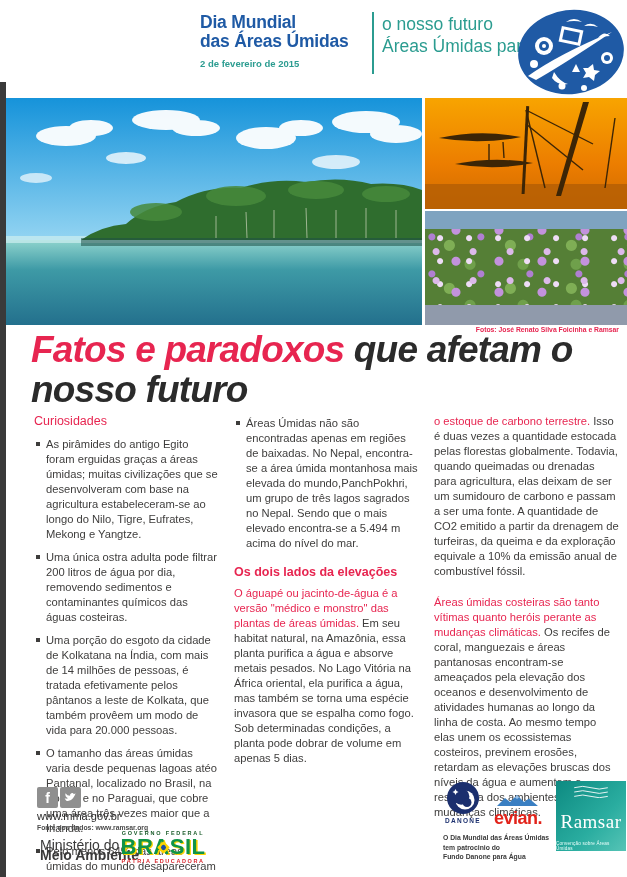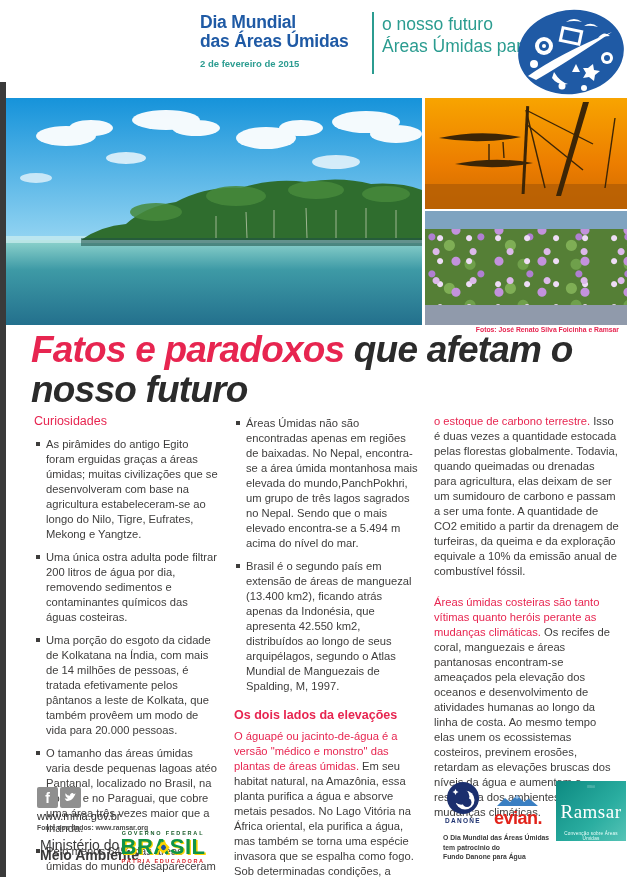--- a/index.html
+++ b/index.html
@@ -63,21 +63,21 @@
   .brasil .name{position:relative;font-size:22px;line-height:21px;font-weight:700;letter-spacing:.5px;color:#0f9447;text-shadow:1.4px 1.4px 0 #ffd400;}
   .brasil .flag{position:absolute;left:47px;top:7px;width:9px;height:9px;background:#ffd400;transform:rotate(45deg);border-radius:1px;}
   .brasil .flag::after{content:"";position:absolute;left:2px;top:2px;width:5px;height:5px;border-radius:50%;background:#1f4fa0;}
   .brasil .patria{font-size:5.5px;font-weight:700;letter-spacing:1.6px;color:#d9252b;margin-top:1px;}
   .danone{position:absolute;left:443px;top:781px;width:40px;text-align:center;}
   .danone .circle{width:34px;height:34px;margin:0 auto;}
   .danone .lbl{font-size:6.5px;font-weight:700;letter-spacing:1.3px;color:#1b2f6e;margin-top:2px;}
   .evian{position:absolute;left:489px;top:792px;width:58px;text-align:center;}
   .evian .lbl{color:#e2231a;font-size:18px;font-weight:700;letter-spacing:-.5px;line-height:16px;}
   .sponsor{position:absolute;left:443px;top:833px;font-size:6.8px;line-height:9.5px;font-weight:700;color:#3a3a3a;}
-  .ramsar{position:absolute;left:556px;top:781px;width:70px;height:60px;background:linear-gradient(135deg,#0d8a81,#2aada0 60%,#56c4b6);display:flex;flex-direction:column;align-items:center;text-align:center;}
+  .ramsar{position:absolute;left:556px;top:781px;width:70px;height:70px;background:linear-gradient(135deg,#0d8a81,#2aada0 60%,#56c4b6);display:flex;flex-direction:column;align-items:center;}
   .ramsar .waves{margin-top:4px;}
   .ramsar .name{font-family:"Liberation Serif",serif;color:#fff;font-size:19px;line-height:20px;margin-top:14px;letter-spacing:.5px;}
   .ramsar .sub{color:#eafffb;font-size:4.6px;margin-top:9px;letter-spacing:.2px;}
 </style>
 </head>
 <body>
 
 <div class="page">
   <div class="edge-strip"></div>
 
@@ -208,21 +208,20 @@
         <li>As pirâmides do antigo Egito foram erguidas graças a áreas úmidas; muitas civilizações que se desenvolveram com base na agricultura estabeleceram-se ao longo do Nilo, Tigre, Eufrates, Mekong e Yangtze.</li>
         <li>Uma única ostra adulta pode filtrar 200 litros de água por dia, removendo sedimentos e contaminantes químicos das águas costeiras.</li>
         <li>Uma porção do esgoto da cidade de Kolkatana na Índia, com mais de 14 milhões de pessoas, é tratada efetivamente pelos pântanos a leste de Kolkata, que também provêem um modo de vida para 20.000 pessoas.</li>
         <li>O tamanho das áreas úmidas varia desde pequenas lagoas atéo Pantanal, localizado no Brasil, na Bolívia e no Paraguai, que cobre uma área três vezes maior que a Irlanda.</li>
         <li>Pelo menos 64% das áreas úmidas do mundo desapareceram desde 1900.</li>
       </ul>
     </div>
     <div class="col col2">
       <ul class="facts">
         <li>Áreas Úmidas não são encontradas apenas em regiões de baixadas. No Nepal, encontra-se a área úmida montanhosa mais elevada do mundo,PanchPokhri, um grupo de três lagos sagrados no Nepal. Sendo que o mais elevado encontra-se a 5.494 m acima do nível do mar.</li>
-        <li>Brasil é o segundo país em extensão de áreas de manguezal (13.400 km2), ficando atrás apenas da Indonésia, que apresenta 42.550 km2, distribuídos ao longo de seus arquipélagos, segundo o Atlas Mundial de Manguezais de Spalding, M, 1997.</li>
       </ul>
       <h2 class="sec-head2">Os dois lados da elevações</h2>
       <p class="para"><span class="red-lead">O águapé ou jacinto-de-água é a versão "médico e monstro" das plantas de áreas úmidas.</span><span> Em seu habitat natural, na Amazônia, essa planta purifica a água e absorve metais pesados. No Lago Vitória na África oriental, ela purifica a água, mas também se torna uma espécie invasora que se espalha como fogo. Sob determinadas condições, a planta pode dobrar de volume em apenas 5 dias.</span></p>
 
     </div>
     <div class="col col3">
       <p class="para" style="margin:0;"><span class="red-lead">o estoque de carbono terrestre.</span><span> Isso é duas vezes a quantidade estocada pelas florestas globalmente. Todavia, quando queimadas ou drenadas para agricultura, elas deixam de ser um sumidouro de carbono e passam a ser uma fonte. A quantidade de CO2 emitido a partir da drenagem de turfeiras, da queima e da exploração equivale a 10% da emissão anual de combustível fóssil.</span></p>
       <p class="para para-gap"><span class="red-lead">Áreas úmidas costeiras são tanto vítimas quanto heróis perante as mudanças climáticas.</span><span> Os recifes de coral, manguezais e áreas pantanosas encontram-se ameaçados pela elevação dos oceanos e desenvolvimento de atividades humanas ao longo da linha de costa.  Ao mesmo tempo elas unem os ecossistemas costeiros, previnem erosões, retardam as elevações bruscas dos níveis da água e aumentam a resiliência dos ambientes às mudanças climáticas.</span></p>
     </div>
   </div>

